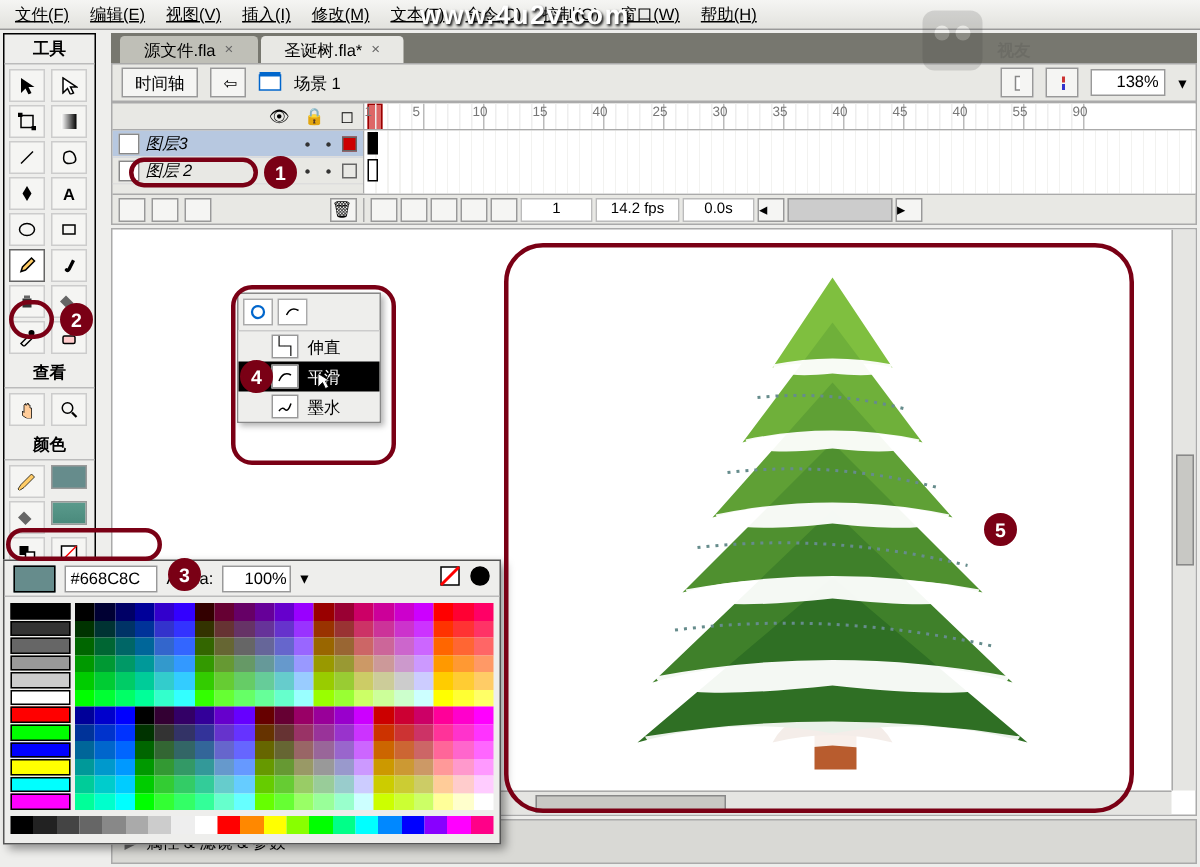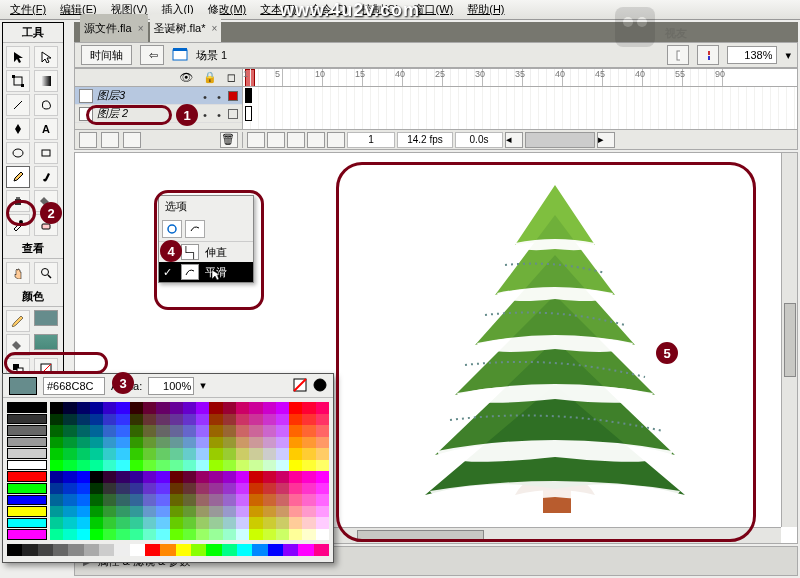--- a/index.html
+++ b/index.html
@@ -11,21 +11,21 @@
 .watermark2 svg{width:100%;height:100%;}
 .toolpanel{position:absolute;left:2px;top:22px;width:62px;background:#eeeeec;border:1px solid #000000;}
 .toolpanel .hdr{font-weight:bold;text-align:center;padding:2px 0;border-bottom:1px solid #bbb;}
 .toolgrid{display:grid;grid-template-columns:1fr 1fr;gap:2px;padding:3px;}
 .tbtn{width:24px;height:22px;border:1px solid #ccc;background:#f5f5f3;display:flex;align-items:center;justify-content:center;cursor:pointer;}
 .tbtn.sel{background:#fff;border:1px solid #666;}
 .stroke-swatch{width:24px;height:16px;background:#000;border:1px solid #999;}
 .fill-swatch{width:24px;height:16px;background:linear-gradient(#5a9a8c,#4a8a7c);border:1px solid #999;}
 
 .doc-tabs{position:absolute;left:74px;top:22px;right:2px;height:20px;background:#77776f;display:flex;align-items:flex-end;padding-left:6px;gap:2px;}
-.doc-tab{height:28px;background:#bfbfb7;padding:2px 4px;border-radius:3px 3px 0 0;display:flex;align-items:center;gap:4px;font-size:11px;}
+.doc-tab{height:18px;background:#bfbfb7;padding:2px 16px;border-radius:3px 3px 0 0;display:flex;align-items:center;gap:4px;font-size:11px;}
 .doc-tab.active{background:#e8e8e4;}
 .doc-tab .x{color:#666;font-size:10px;margin-left:2px;}
 
 .editbar{position:absolute;left:74px;top:42px;right:2px;height:26px;background:#e8e8e4;border:1px solid #aaa;display:flex;align-items:center;padding:0 6px;gap:8px;}
 .editbar .btn{height:20px;padding:0 8px;border:1px solid #999;background:#f5f5f3;display:flex;align-items:center;}
 .editbar .spacer{flex:1;}
 .zoom-box{width:50px;height:18px;border:1px solid #999;background:#fff;text-align:right;padding:0 4px;}
 
 .timeline{position:absolute;left:74px;top:68px;right:2px;height:82px;background:#e8e8e4;border:1px solid #aaa;display:flex;flex-direction:column;}
 .tl-head{height:18px;display:flex;border-bottom:1px solid #aaa;}
@@ -444,21 +444,20 @@
   </div>
   <div class="scroll-v">
       <div class="thumb-v"></div>
     </div>
   <div class="scroll-h">
       <div class="thumb-h"></div>
     </div>
 </div>
 
 <div class="opts-popup">
-  <div class="ttl">选项</div>
   <div class="opts-row">
     <div class="ob">
         <svg width="12" height="12">
           <circle cx="6" cy="6" r="4" fill="none" stroke="#06c" stroke-width="1.5"></circle>
         </svg>
       </div>
     <div class="ob">
         <svg width="12" height="12">
           <path d="M2 8 q3-6 8-3" fill="none" stroke="#000"></path>
         </svg>
@@ -474,20 +473,29 @@
         <span style="width:12px">✓</span>
         <span class="glyph">
           <svg width="12" height="12">
             <path d="M2 9 q3-7 8-4" fill="none" stroke="#000"></path>
           </svg>
         </span>
         <span>平滑</span>
         <svg width="12" height="12" style="position:absolute;margin-left:48px;margin-top:6px">
           <path d="M1 1l0 9 3-3 2 4 2-1-2-4 3 0z" fill="#fff" stroke="#000" stroke-width=".5"></path>
         </svg>
+      </div>
+    <div class="mi">
+        <span style="width:12px"></span>
+        <span class="glyph">
+          <svg width="12" height="12">
+            <path d="M2 9 q2-3 4-1 q2 2 4-4" fill="none" stroke="#000"></path>
+          </svg>
+        </span>
+        <span>墨水</span>
       </div>
   </div>
 </div>
 
 <div class="color-pop">
   <div class="cp-top">
     <div class="cp-sw"></div>
     <input class="cp-hex" value="#668C8C" style="">
     <span>Alpha:</span>
     <input class="cp-alpha" value="100%" style="">

